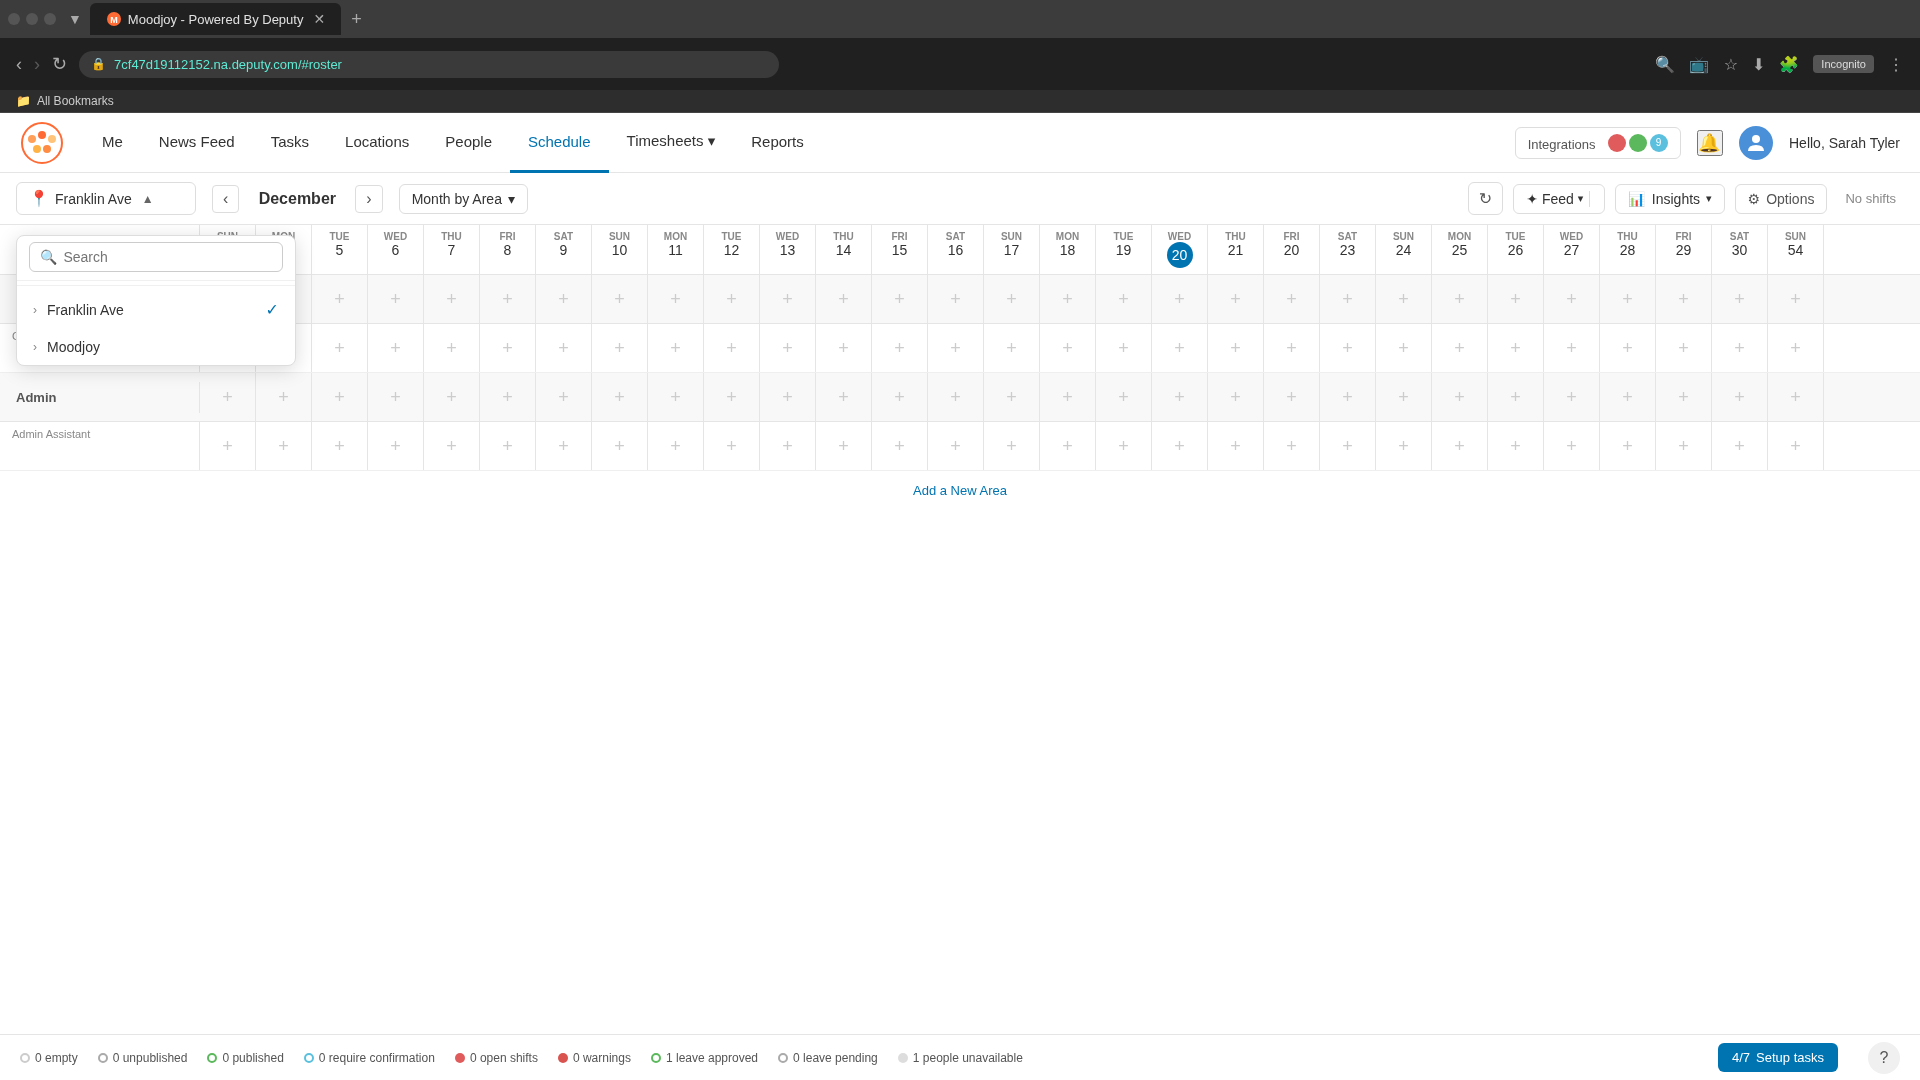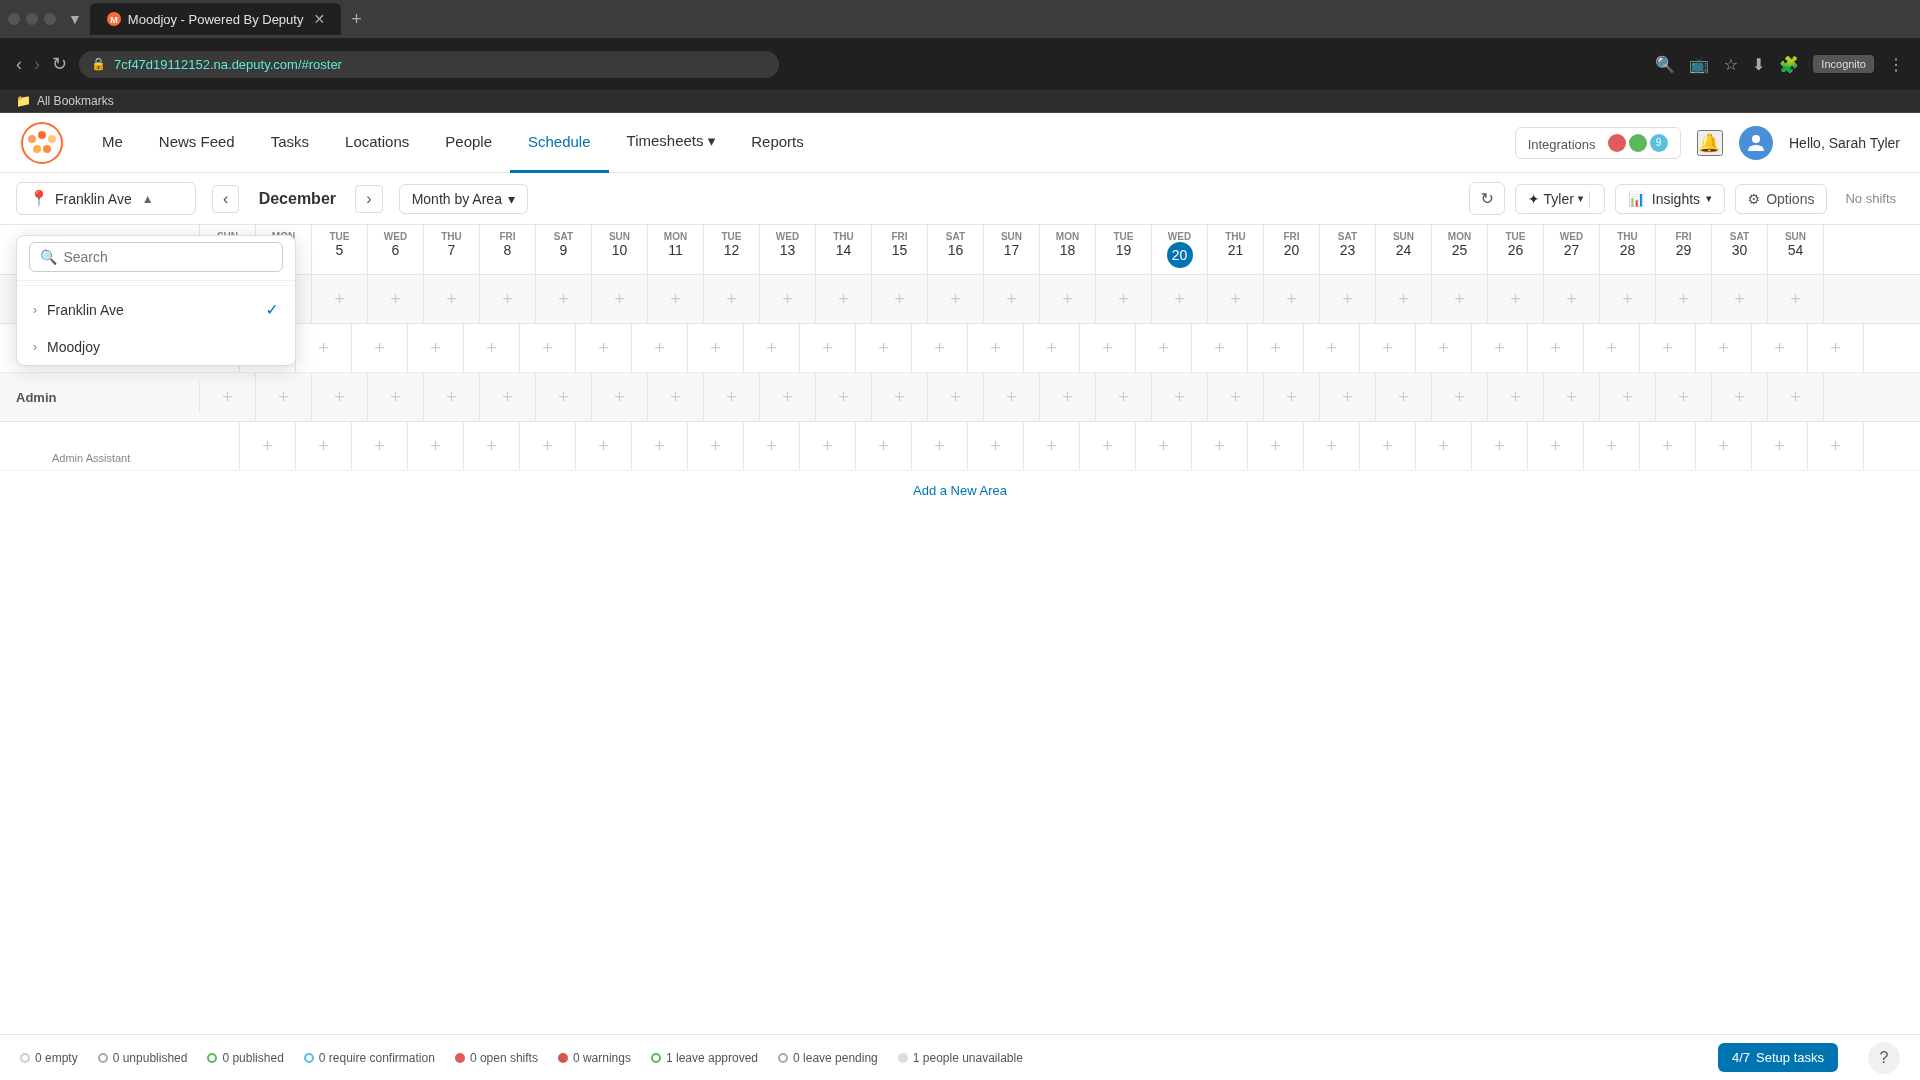--- a/index.html
+++ b/index.html
@@ -198,21 +198,21 @@
       font-size: 13px; font-weight: 600; color: #555;
       border-right: 1px solid #e5e5e5;
     }
 
     .schedule-row {
       display: flex; align-items: stretch; border-bottom: 1px solid #efefef;
     }
     .schedule-row-label {
       width: 200px; min-width: 200px; padding: 6px 12px;
       font-size: 12px; color: #555; border-right: 1px solid #e5e5e5;
-      display: flex; flex-direction: column; justify-content: flex-end; min-height: 48px; margin-left: 40px;
+      display: flex; flex-direction: column; justify-content: flex-start; min-height: 48px;
     }
     .schedule-row-label .person-role { font-size: 11px; color: #888; }
     .schedule-cell {
       width: 56px; min-width: 56px; min-height: 48px;
       border-right: 1px solid #e5e5e5;
       display: flex; align-items: center; justify-content: center;
       cursor: pointer;
     }
     .plus-btn { color: #ccc; font-size: 18px; line-height: 1; }
 
@@ -354,21 +354,21 @@
       <button class="month-nav-btn">›</button>
     </div>
     <div class="view-selector">
       <span>Month by Area</span>
       <span>▾</span>
     </div>
     <div class="toolbar-right">
       <button class="refresh-btn">↻</button>
       <div class="auto-btn">
         <span>✦</span>
-        <span>Tyler</span>
+        <span>Feed</span>
         <span style="font-size:11px;">▾</span>
         <span class="tab-separator"></span>
       </div>
       <div class="insights-btn">
         <span>📊</span>
         <span>Insights</span>
         <span style="font-size:11px;">▾</span>
       </div>
       <div class="options-btn">
         <span>⚙</span>

